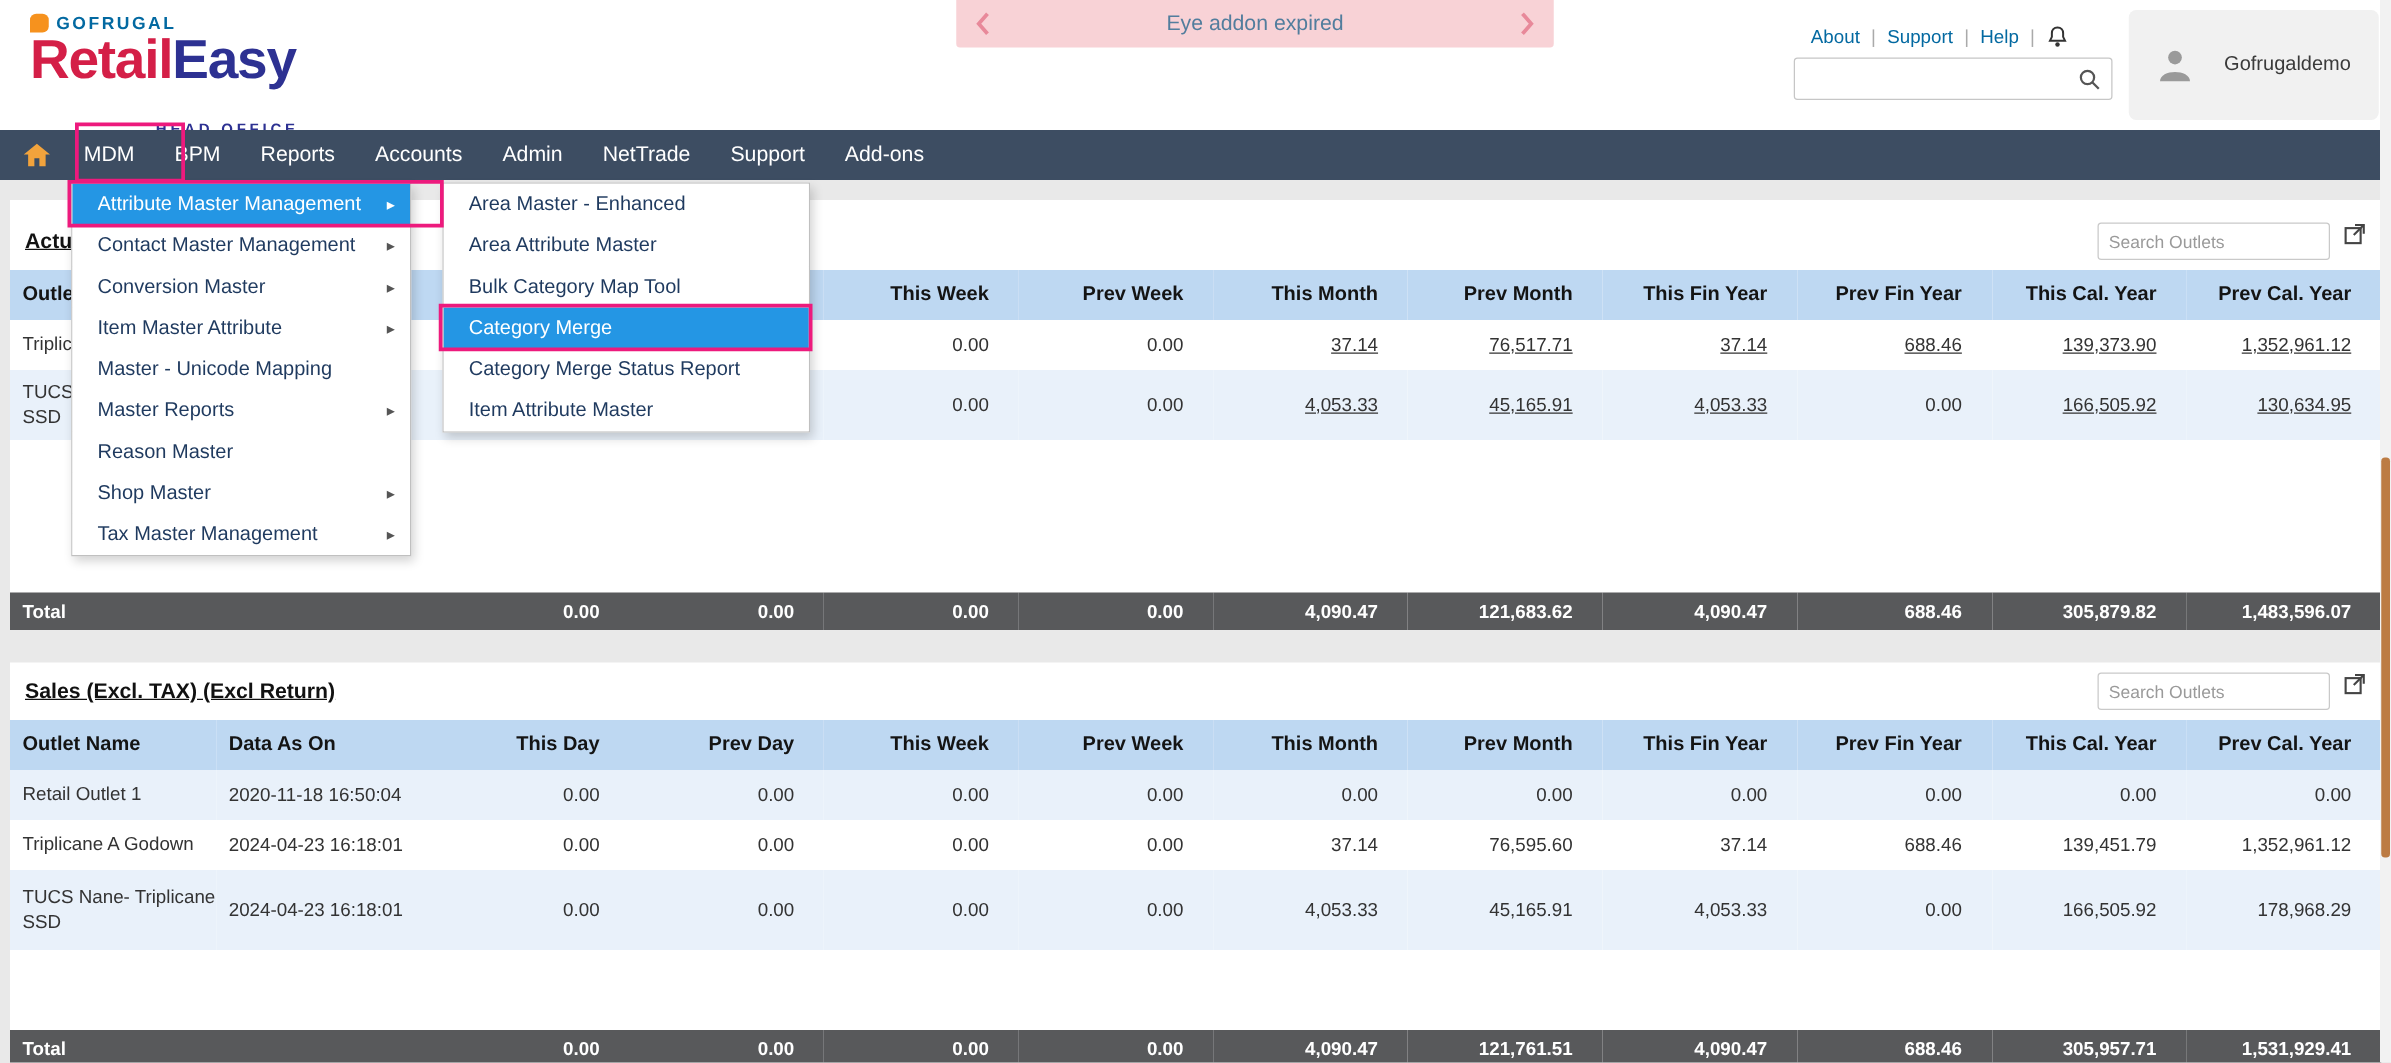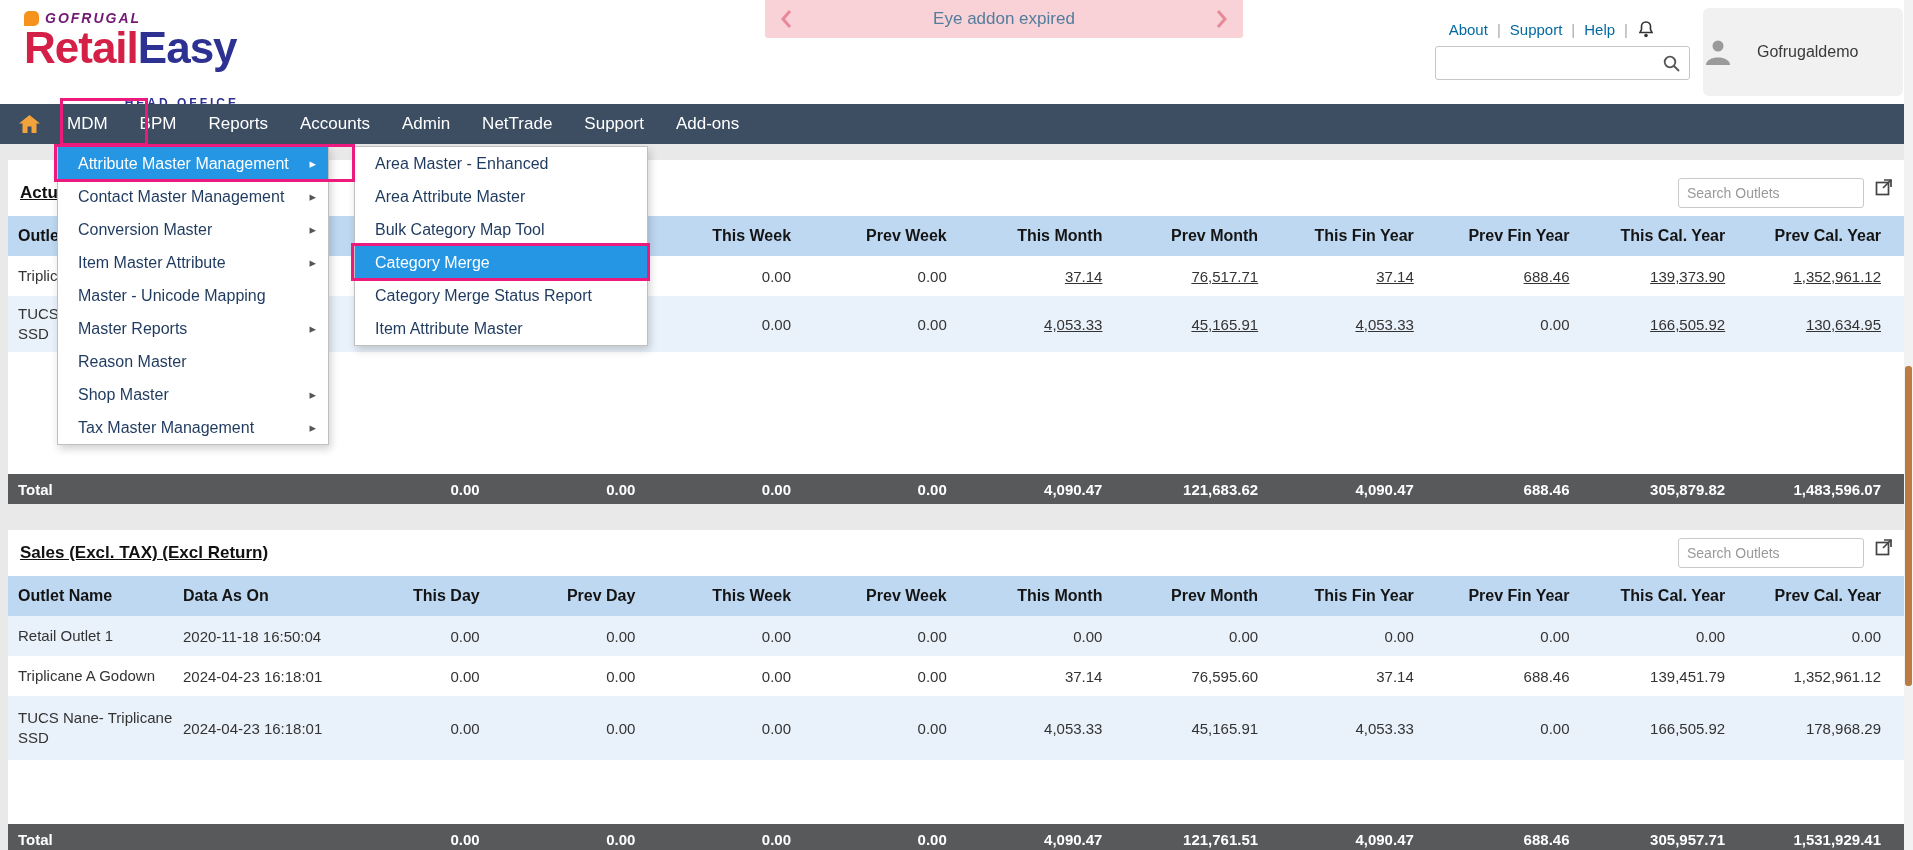--- a/index.html
+++ b/index.html
@@ -4,38 +4,38 @@
 <style>
   * { margin:0; padding:0; box-sizing:border-box; }
   html,body { width:1913px; height:850px; }
   body { font-family:"Liberation Sans", sans-serif; background:#e9e9e9; position:relative; overflow:hidden; }
 
   
   .topbar { position:absolute; top:0; left:0; width:1913px; height:104px; background:#fff; z-index:5; }
   .logo { position:absolute; left:24px; top:10px; width:235px; }
   .logo-top { display:flex; align-items:center; gap:6px; }
   .logo-mark { width:15px; height:15px; background:#f6921e; border-radius:5px 5px 5px 0; }
-  .logo-name { font-size:14px; font-weight:700; letter-spacing:2px; color:#701a75;font-style:italic; }
+  .logo-name { font-size:14px; font-weight:700; letter-spacing:2px; color:#0369a1; }
   .logo-product { font-size:44px; font-weight:700; line-height:1.02; letter-spacing:-1px; }
   .logo-product .red { color:#d41f47; }
   .logo-product .blue { color:#2d3192; }
   .logo-tag { font-size:12px; font-weight:700; letter-spacing:3px; color:#2d3192; text-align:right; width:215px;margin-top:25px; }
 
   .banner { position:absolute; left:765px; top:0; width:478px; height:38px; background:#f8d2d6; display:flex; align-items:center; padding:0 14px; border-radius:0 0 3px 3px; }
   .banner-text { flex:1; text-align:center; color:#527d9d; font-size:17px; }
   .chev { display:flex; align-items:center; cursor:pointer; }
 
   .top-links { position:absolute; top:20px; right:258px; display:flex; align-items:center; gap:9px; font-size:15px; }
   .top-links a { color:#0369a1; text-decoration:none; cursor:pointer; }
   .top-links .sep { color:#aaa; }
 
   .search-wrap { position:absolute; top:46px; right:223px; width:255px; height:34px; background:#fff; border:1px solid #c6c6c6; border-radius:3px; display:flex; align-items:center; padding-right:8px; }
   .search-wrap input { flex:1; border:none; outline:none; font-size:15px; padding:0 10px; color:#333; background:transparent; }
 
-  .user-block { position:absolute; top:8px; right:10px; width:200px; height:88px; background:#f1f1f1; border-radius:6px; display:flex; align-items:center; gap:24px; }
+  .user-block { position:absolute; top:8px; right:10px; width:200px; height:88px; background:#f1f1f1; border-radius:6px; display:flex; align-items:center; justify-content:center; gap:24px; }
   .username { font-size:16px; color:#3a3a3a; }
 
   
   .navbar { position:absolute; top:104px; left:0; width:1913px; height:40px; background:#3d4d62; display:flex; align-items:center; z-index:6; }
   .home-btn { margin:0 10px 0 18px; display:flex; align-items:center; cursor:pointer; }
   .nav-item { color:#fff; font-size:17px; padding:0 16px; line-height:40px; cursor:pointer; white-space:nowrap; }
 
   
   .panel { position:absolute; left:8px; width:1897px; background:#fff; z-index:1; }
   .panel1 { top:160px; height:344px; }

